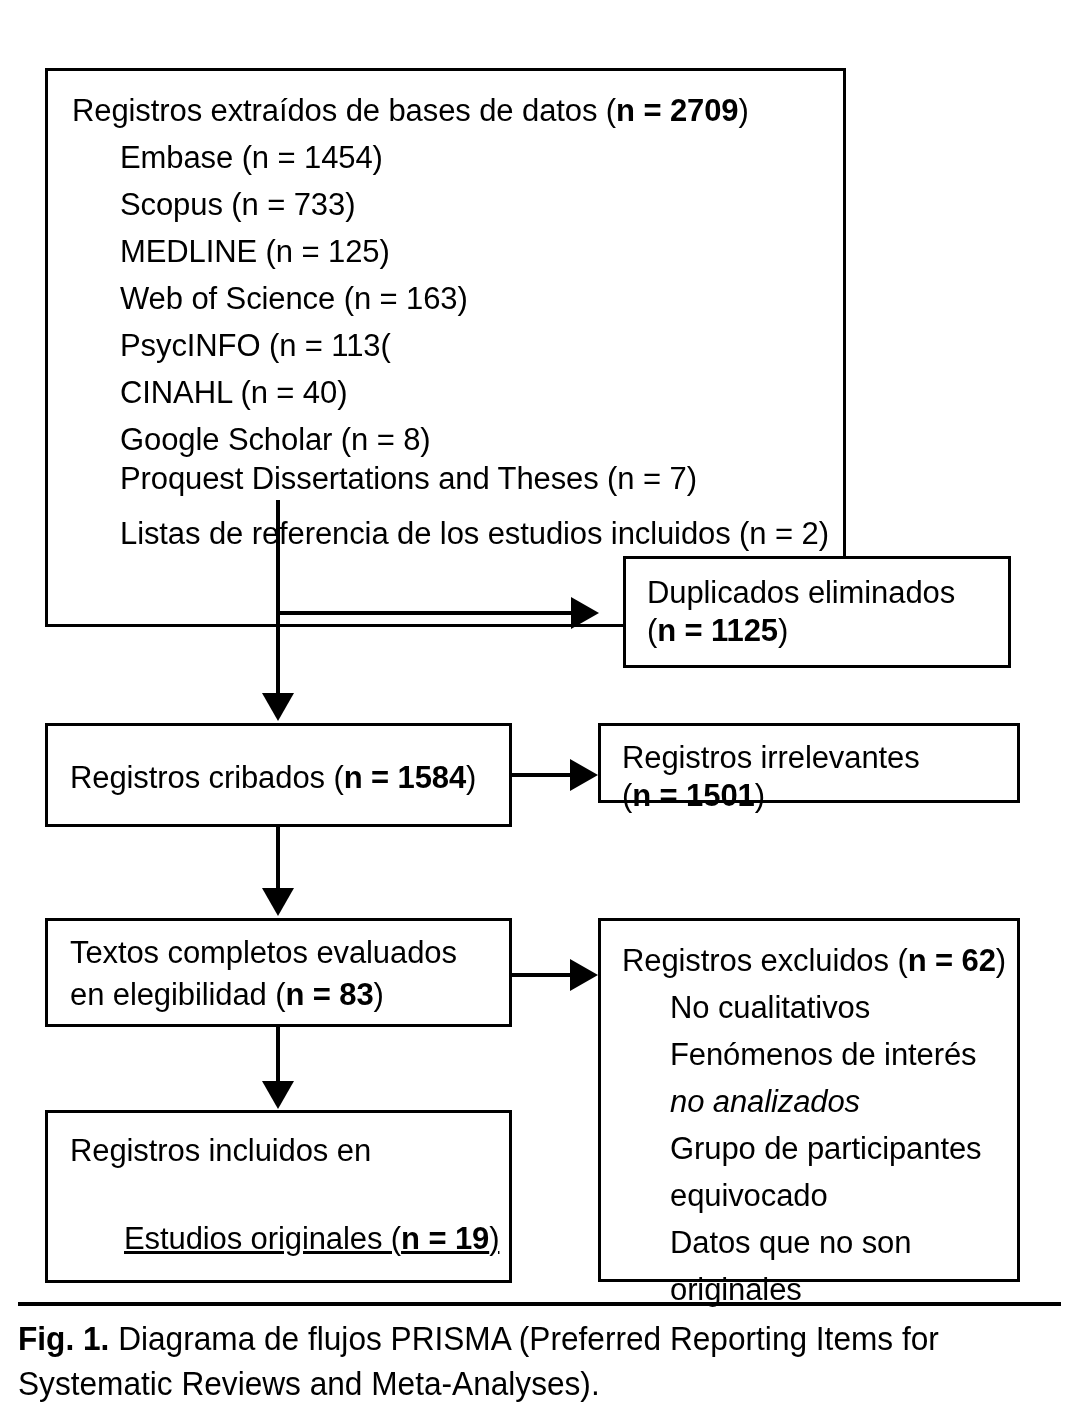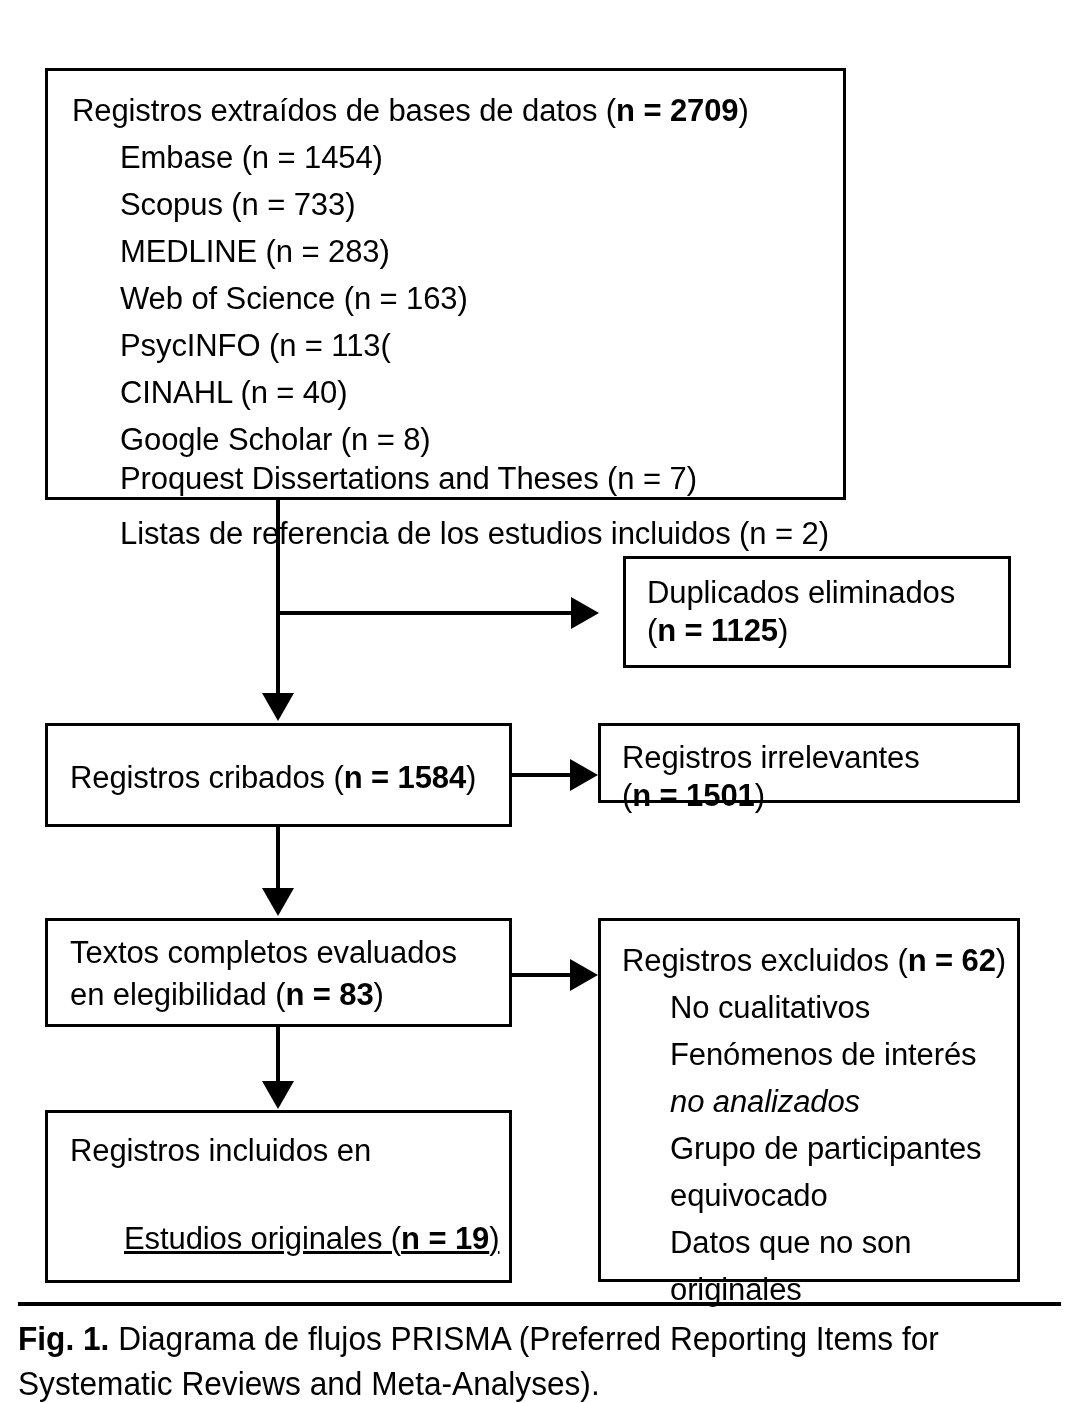--- a/index.html
+++ b/index.html
@@ -85,27 +85,27 @@
     transform: scaleX(0.93);
     transform-origin: left top;
   }
   #caption .fig-label { font-weight: bold; }
 </style>
 </head>
 <body>
 
 <div id="page">
 
-  <div class="box" style="left:45px; top:68px; width:801px; height:432px;text-align:right;">
+  <div class="box" style="left:45px; top:68px; width:801px; height:559px;text-align:right;">
     <div class="box-text" style="left:24px; top:16px;">
       <span>Registros extraídos de bases de datos (</span><span class="b">n = 2709</span><span>)</span>
     </div>
     <div class="box-text indent" style="left:24px; top:63px;">Embase (n = 1454)</div>
     <div class="box-text indent" style="left:24px; top:110px;">Scopus (n = 733)</div>
-    <div class="box-text indent" style="left:24px; top:157px;">MEDLINE (n = 283)</div>
+    <div class="box-text indent" style="left:24px; top:157px;">MEDLINE (n = 125)</div>
     <div class="box-text indent" style="left:24px; top:204px;">Web of Science (n = 163)</div>
     <div class="box-text indent" style="left:24px; top:251px;">PsycINFO (n = 113(</div>
     <div class="box-text indent" style="left:24px; top:298px;">CINAHL (n = 40)</div>
     <div class="box-text indent" style="left:24px; top:345px;">Google Scholar (n = 8)</div>
     <div class="box-text indent" style="left:24px; top:384px;">Proquest Dissertations and Theses (n = 7)</div>
     <div class="box-text indent" style="left:24px; top:439px;">Listas de referencia de los estudios incluidos (n = 2)</div>
   </div>
 
   <div class="vline" style="left:276px; top:500px; height:195px;"></div>
   <div class="arrow-down" style="left:262px; top:693px;"></div>

